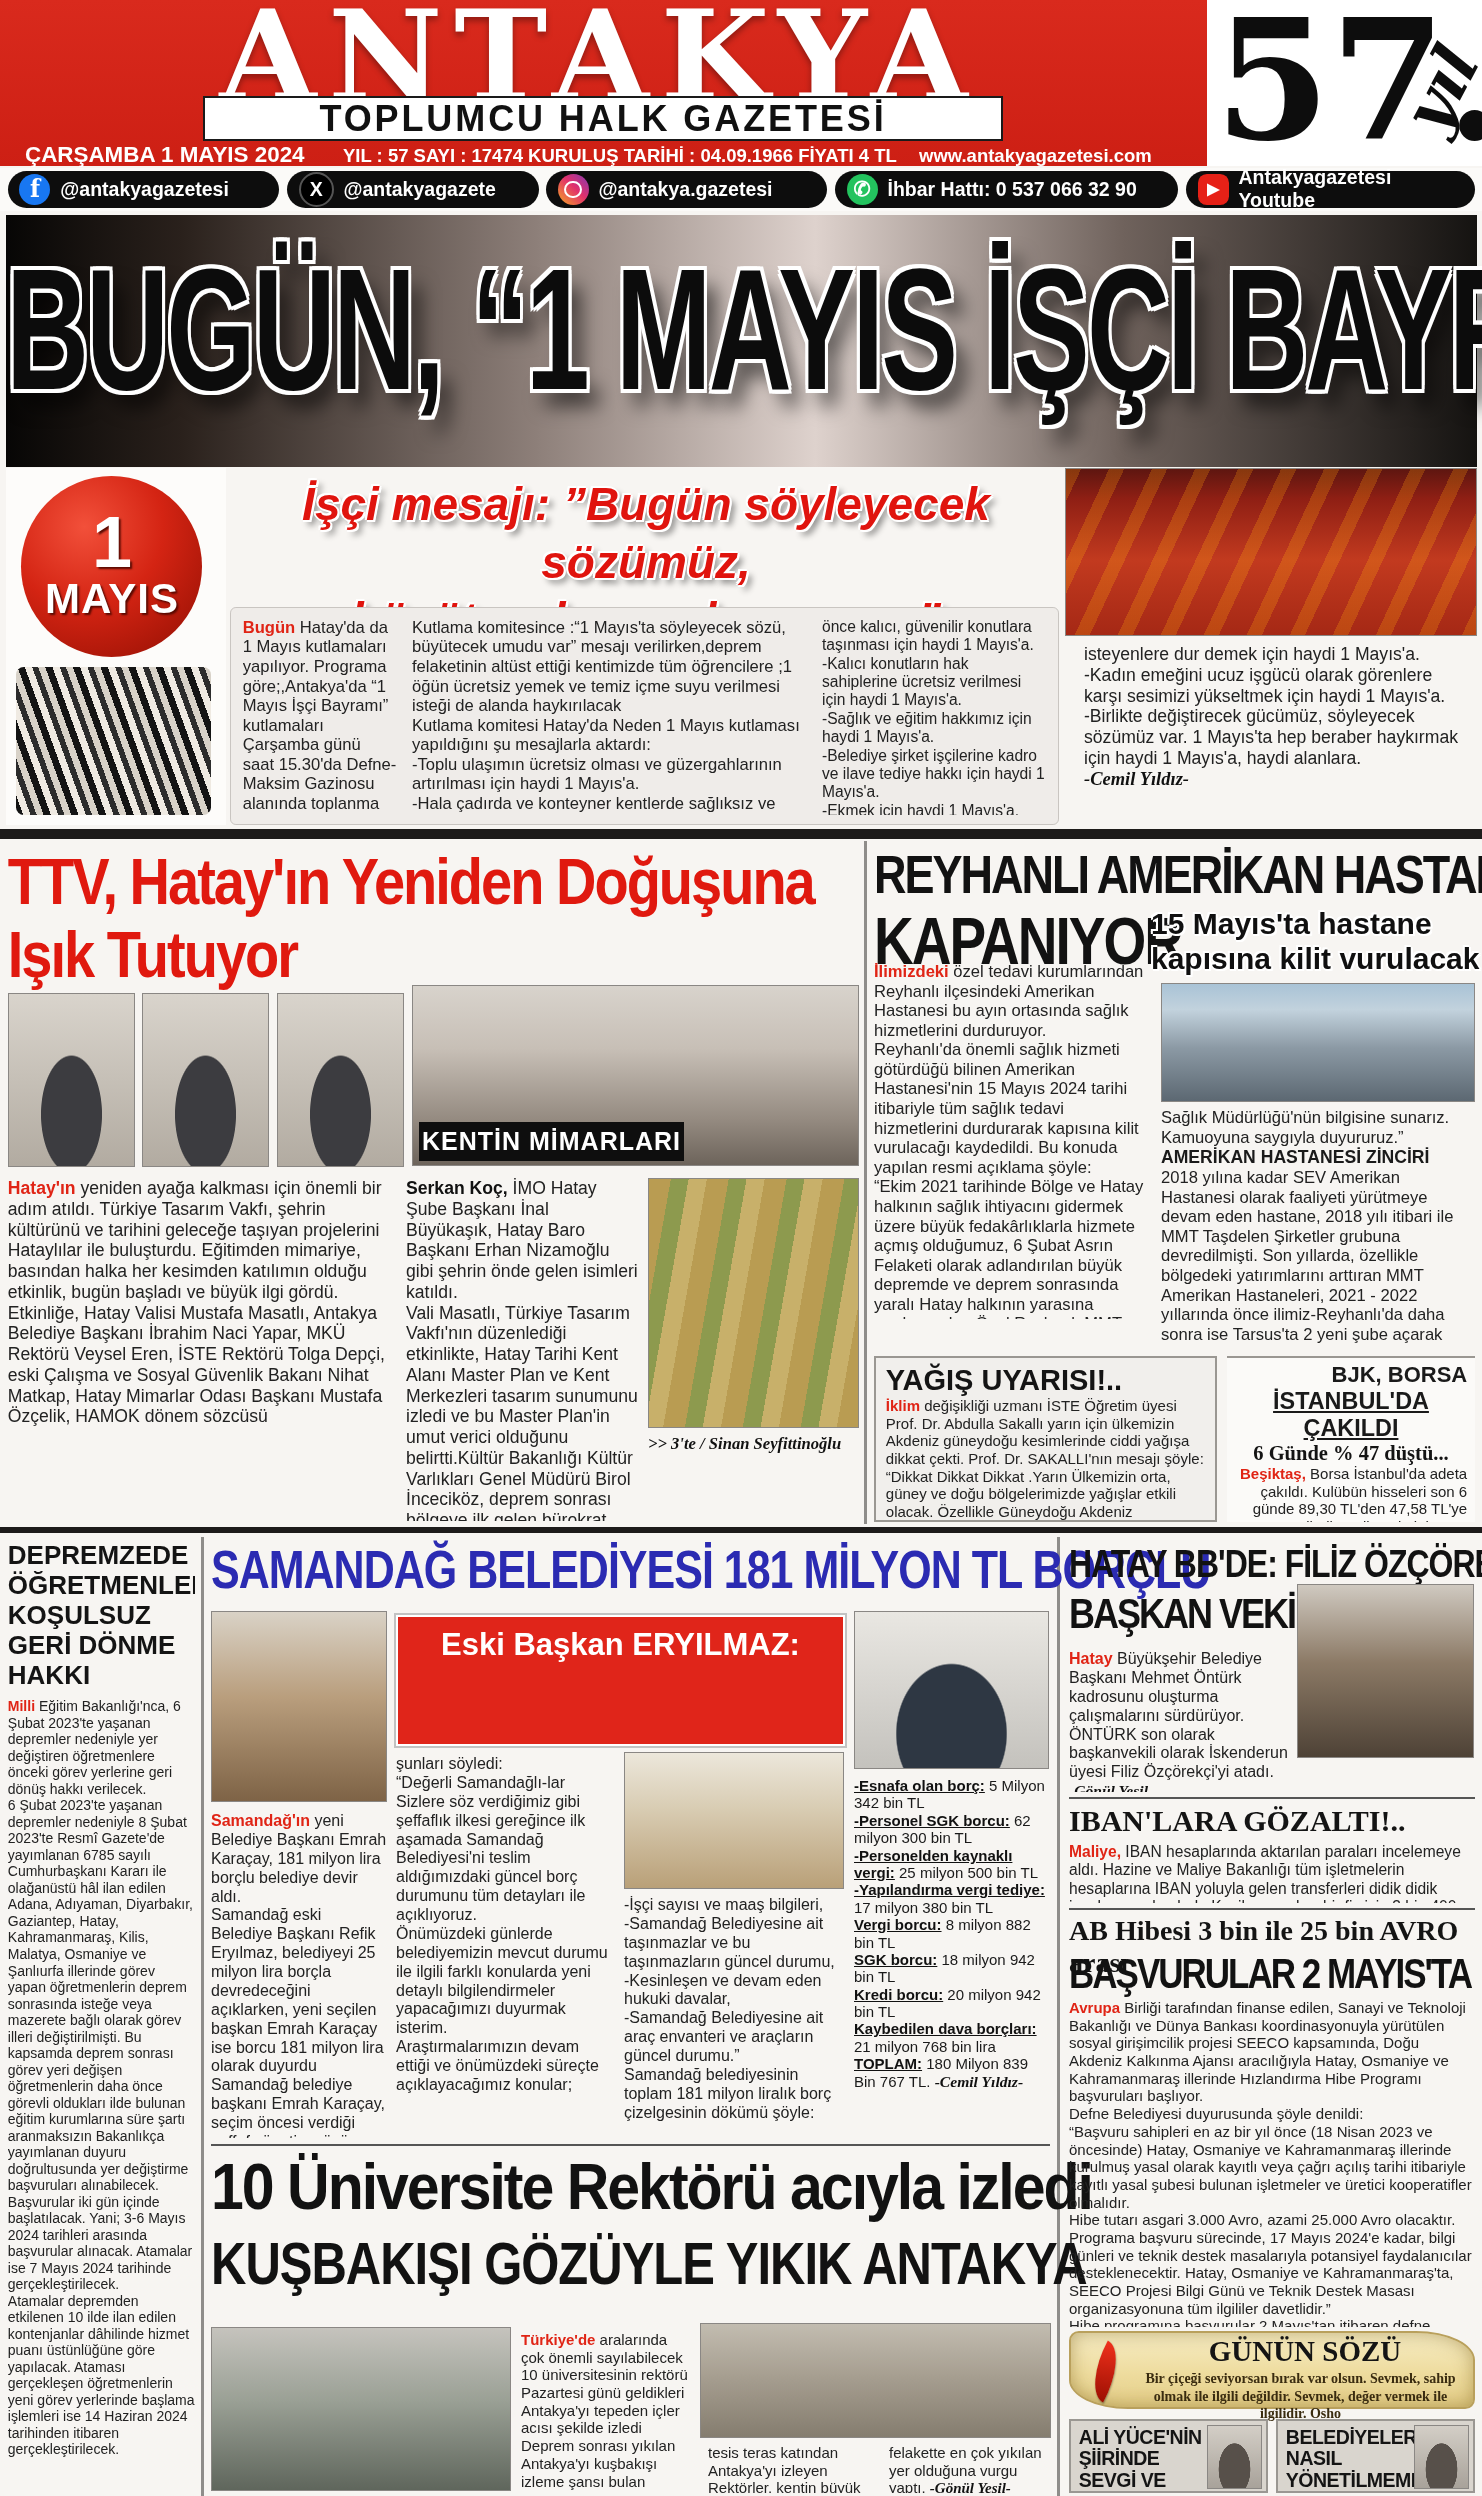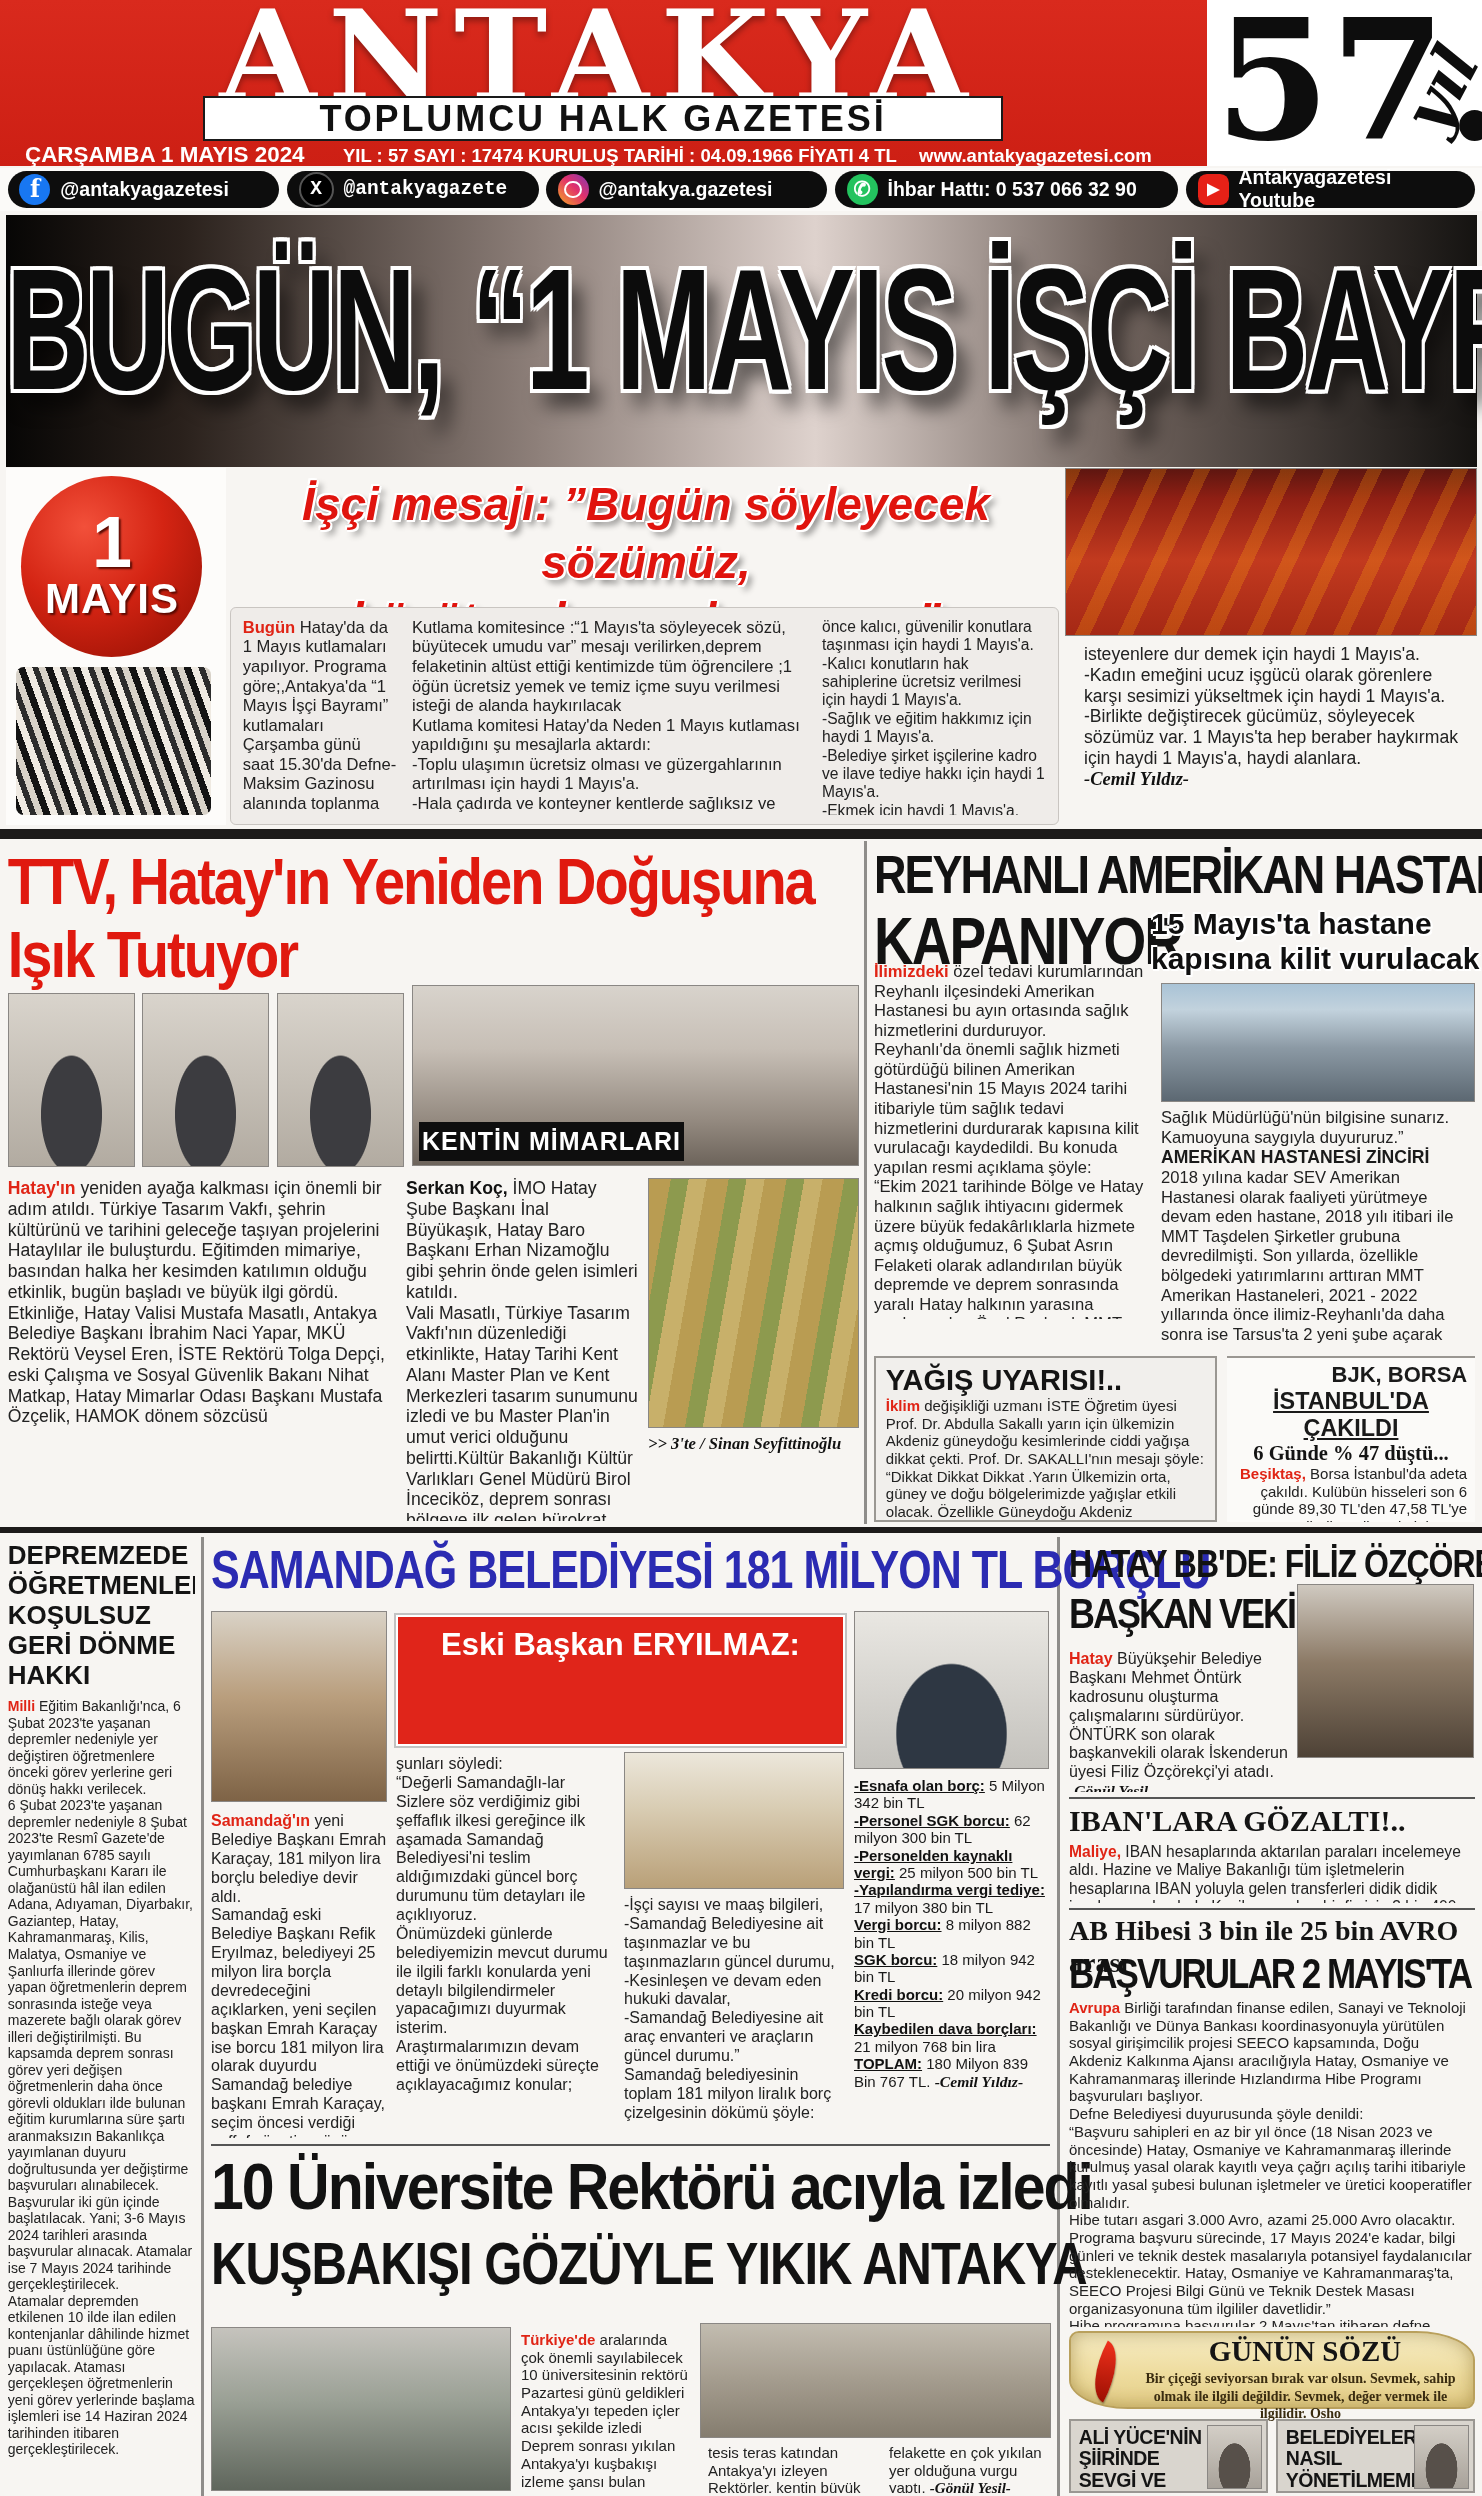--- a/index.html
+++ b/index.html
@@ -92,21 +92,21 @@
 <div class="abs" style="left:1207px;top:0;width:275px;height:166px;background:#fff;">
   <span class="abs badge57" style="left:7.8px;top:5.9px;">57.</span>
   <span class="abs badgeyil" style="left:191px;top:51px;">yıl</span>
 </div>
 
 <div class="abs" style="left:0;top:168px;width:1482px;height:43px;background:#fbfaf8;">
   <div class="abs pill" style="left:7.8px;top:2.9px;width:271px;">
     <span class="sic fb"></span>
     <span>@antakyagazetesi</span>
   </div>
-  <div class="abs pill" style="left:287px;top:2.9px;width:252px;font-family:Liberation Mono, monospace;">
+  <div class="abs pill" style="left:287px;top:2.9px;width:252px;">
     <span class="sic xx"></span>
     <span>@antakyagazete</span>
   </div>
   <div class="abs pill" style="left:546px;top:2.9px;width:281px;">
     <span class="sic ig"></span>
     <span>@antakya.gazetesi</span>
   </div>
   <div class="abs pill" style="left:835px;top:2.9px;width:343px;">
     <span class="sic wa"></span>
     <span>İhbar Hattı: 0 537 066 32 90</span>

